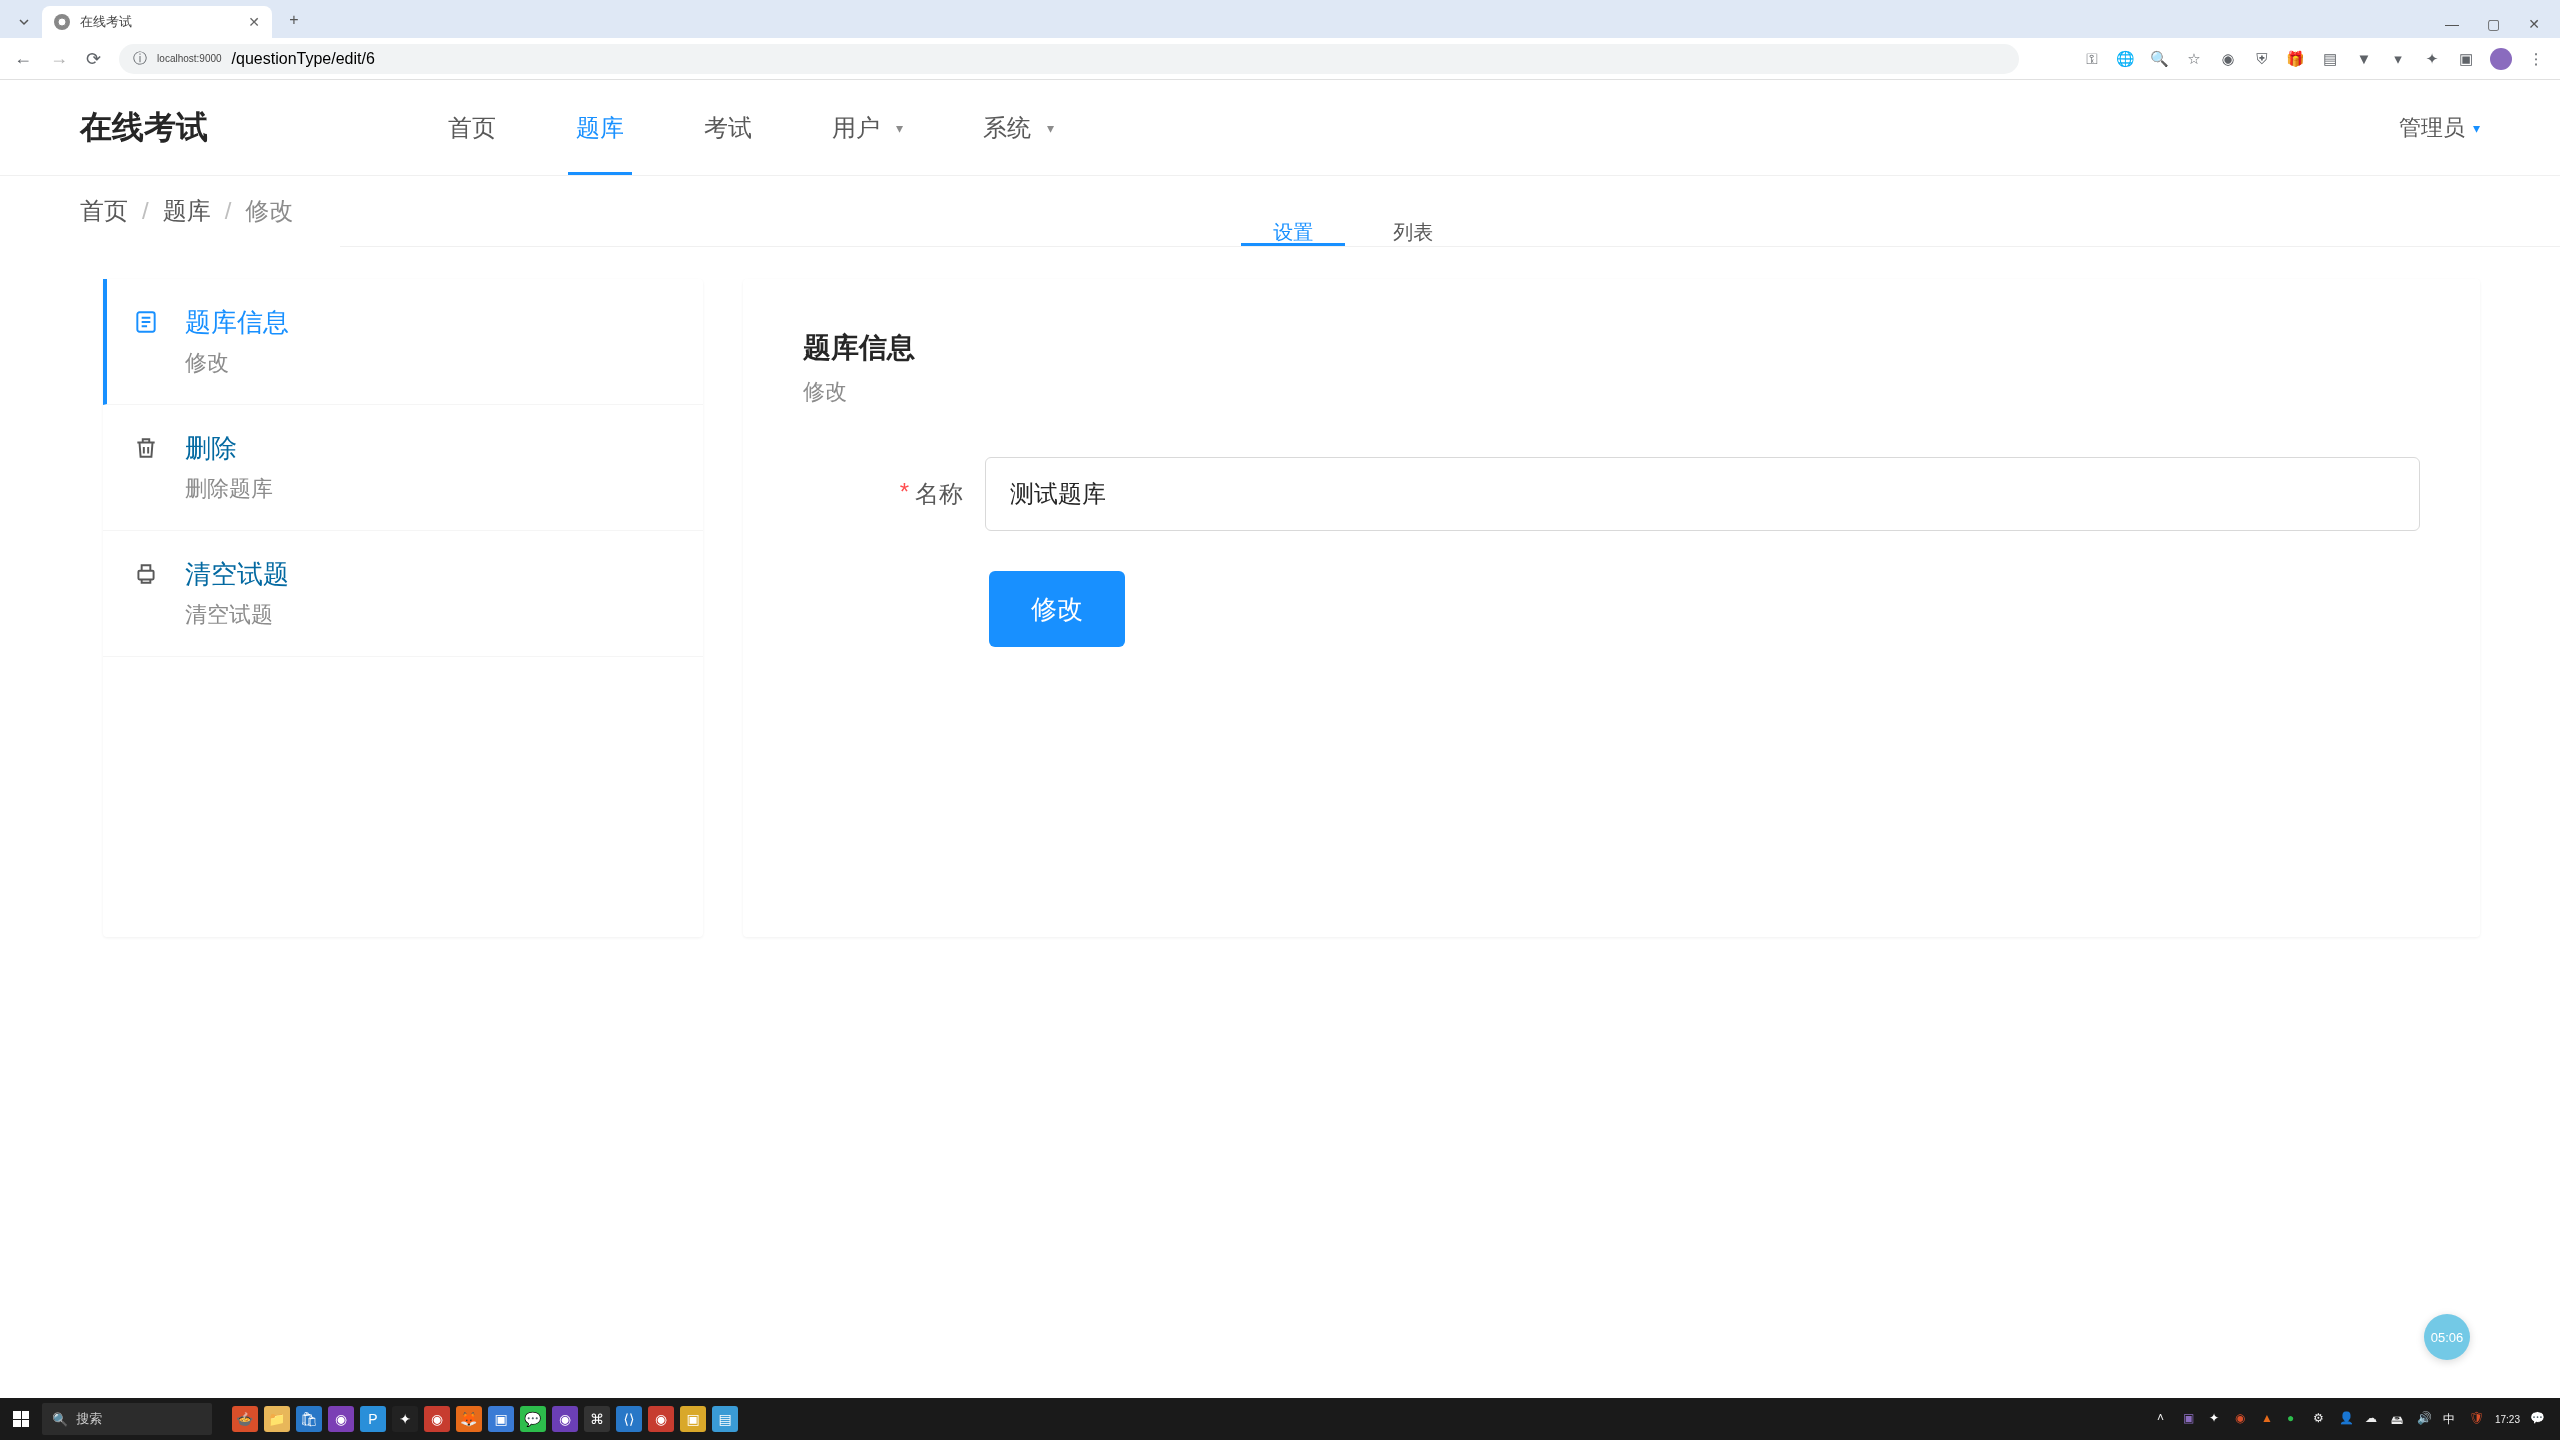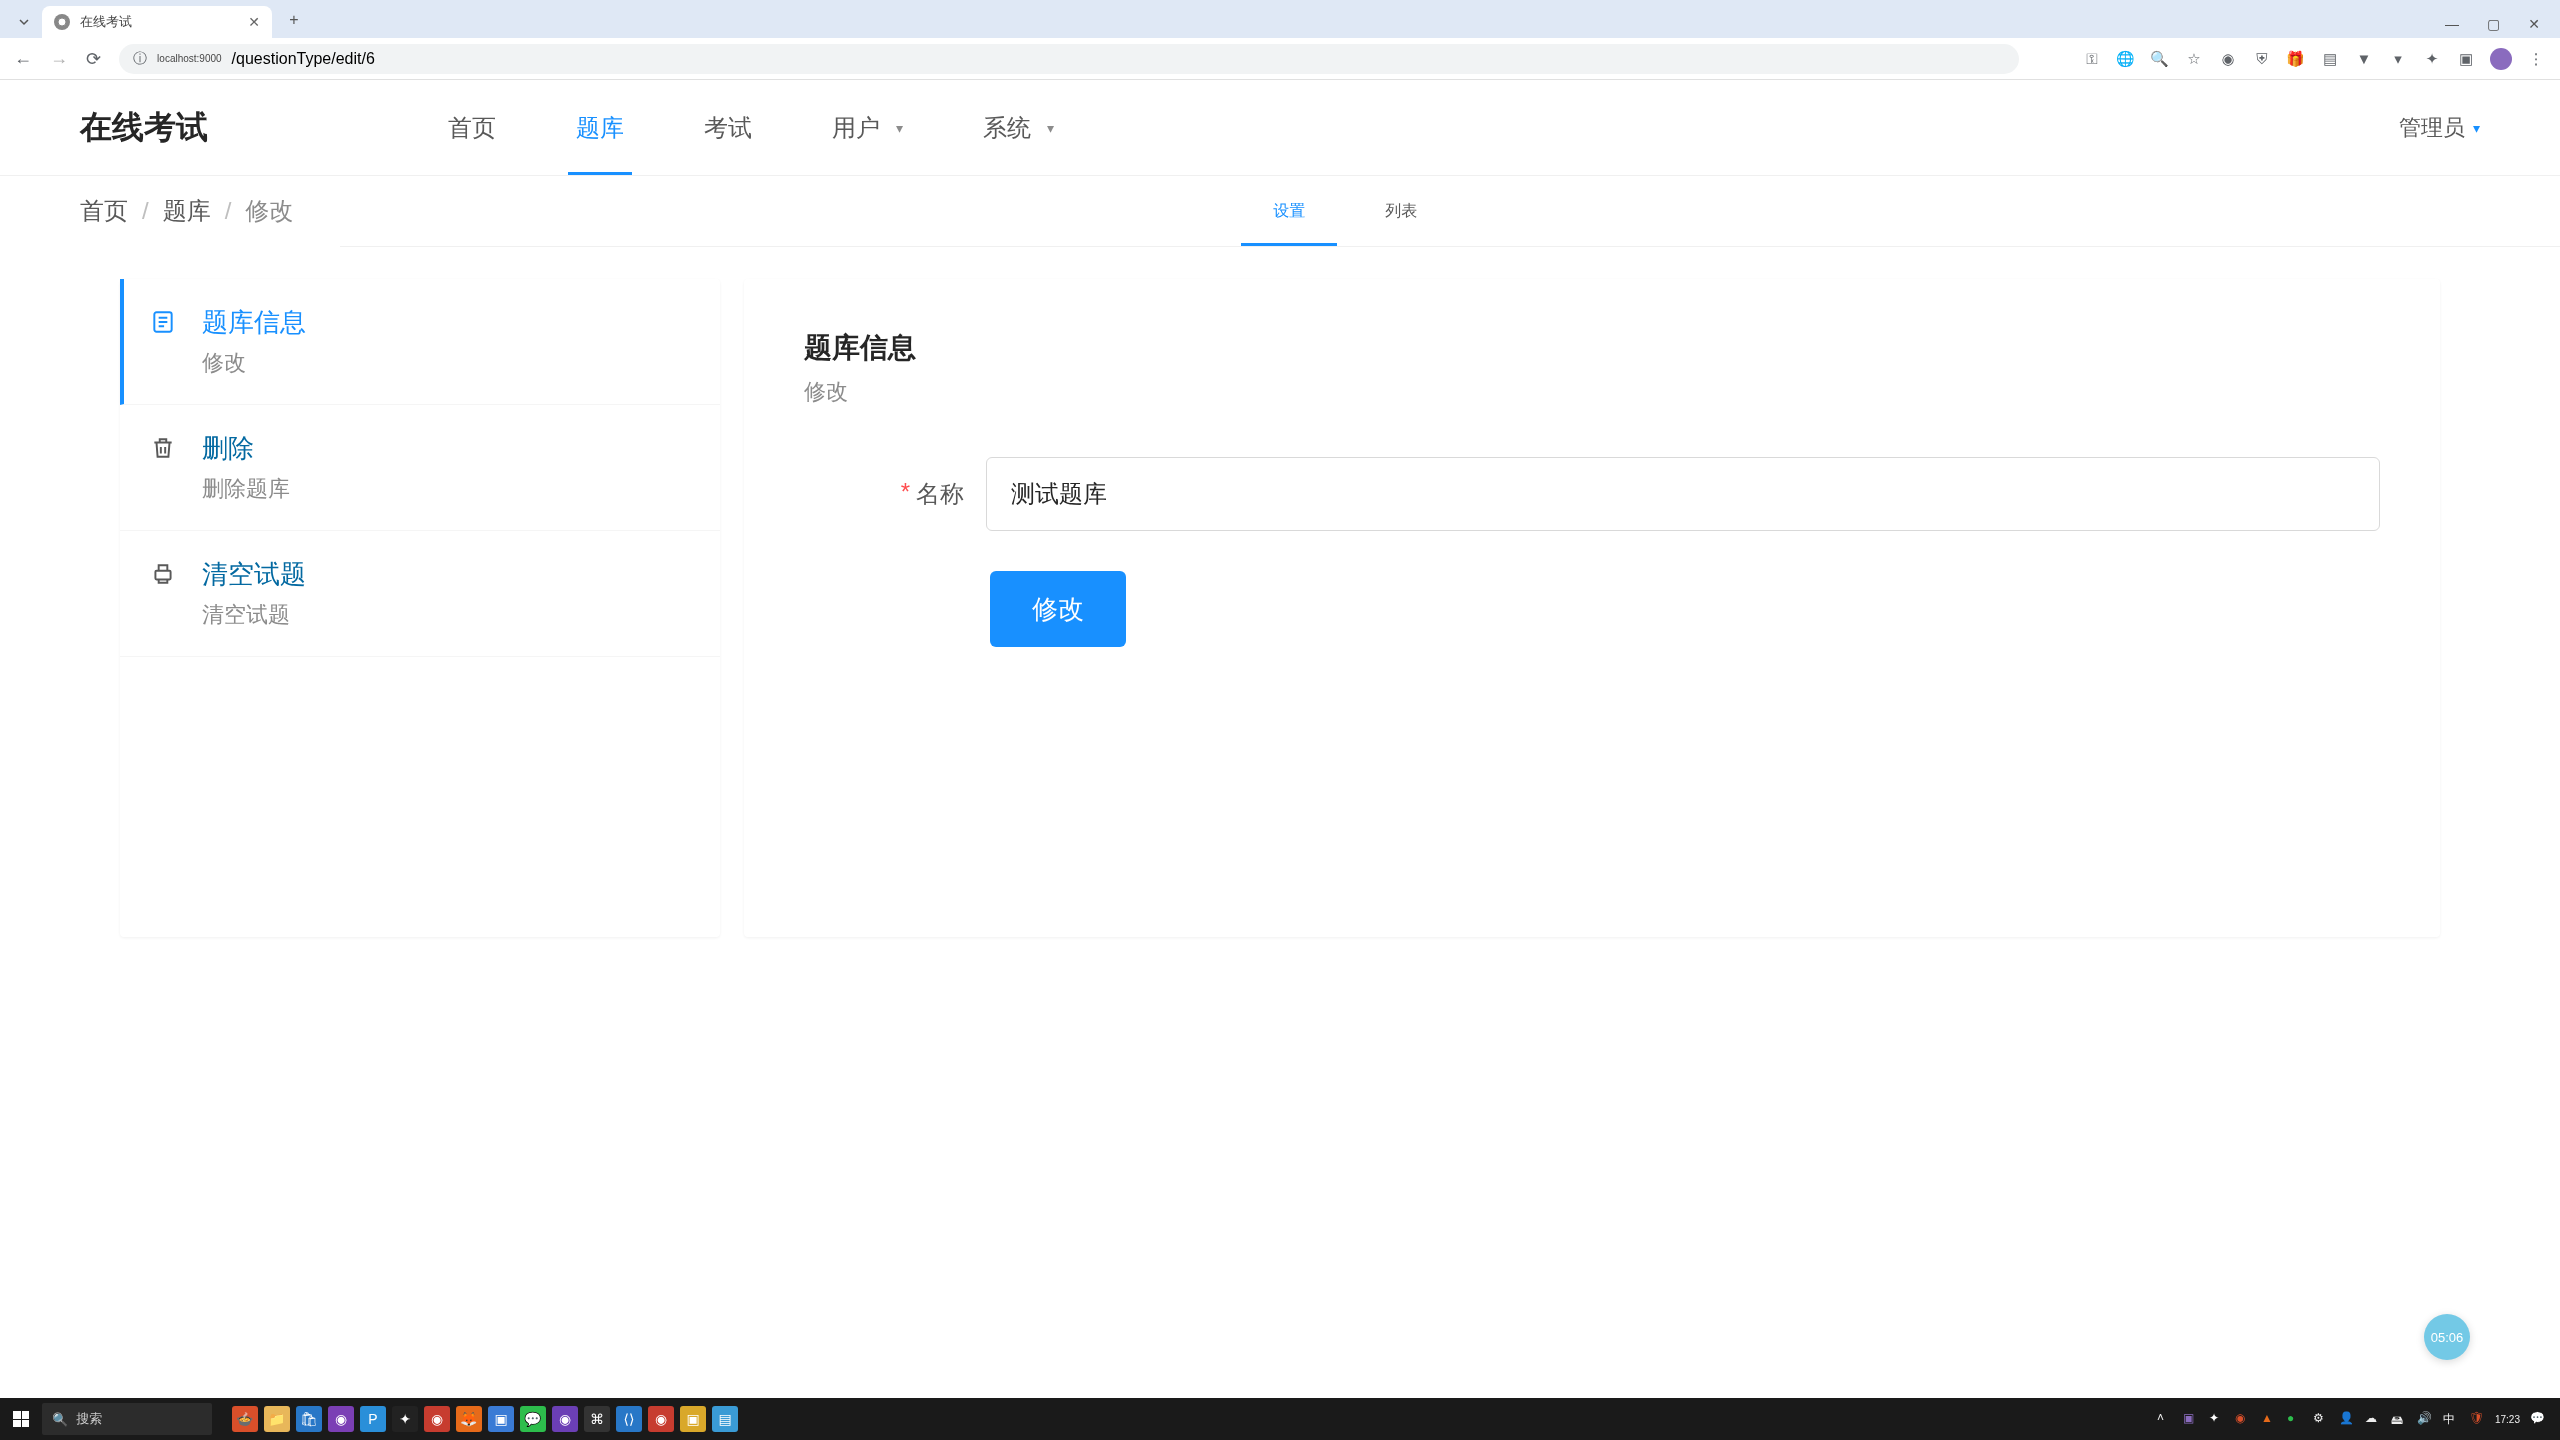--- a/index.html
+++ b/index.html
@@ -38,27 +38,27 @@
     .main-nav-item .chev { font-size: 14px; color: #8c8c8c; }
     .user-dropdown { margin-left: auto; display: flex; align-items: center; gap: 8px; font-size: 22px; color: #595959; }
     .user-dropdown .chev-blue { color: #1890ff; font-size: 14px; }
 
     
     .sub-header { height: 70px; display: flex; align-items: center; padding: 0 80px; background: #fff; }
     .breadcrumb { display: flex; gap: 14px; font-size: 24px; color: #595959; align-items: center; }
     .breadcrumb .sep { color: #bfbfbf; }
     .breadcrumb .crumb.last { color: #8c8c8c; }
     .subtabs { display: flex; margin-left: 940px; height: 100%; }
-    .subtab { padding: 0 40px; display: flex; align-items: center; font-size: 16px; color: #595959; position: relative; }
+    .subtab { padding: 0 40px; display: flex; align-items: flex-end; font-size: 20px; color: #595959; position: relative; }
     .subtab.active { color: #1890ff; }
     .subtab.active::after { content: ""; position: absolute; bottom: 0; left: 8px; right: 8px; height: 3px; background: #1890ff; }
     .sub-header-hr { height: 1px; background: #f0f0f0; margin-left: 340px; }
 
     
-    .content-wrap { display: flex; padding: 32px 120px; gap: 24px; }
+    .content-wrap { display: flex; padding: 32px 80px; gap: 40px; margin-left: 23px; }
     .sidebar { width: 600px; background: #fff; border-radius: 4px; box-shadow: 0 1px 3px rgba(0,0,0,0.06); padding: 0; }
     .sidebar-item { display: flex; padding: 26px 30px; border-bottom: 1px solid #f5f5f5; gap: 24px; align-items: flex-start; position: relative; }
     .sidebar-item.active { border-left: 4px solid #1890ff; padding-left: 26px; }
     .sidebar-item .sb-icon { width: 28px; height: 28px; margin-top: 4px; color: #595959; }
     .sidebar-item.active .sb-icon { color: #1890ff; }
     .sidebar-item .sb-texts { display: flex; flex-direction: column; gap: 8px; }
     .sidebar-item .sb-title { font-size: 26px; color: #0369a1; font-weight: 500; }
     .sidebar-item.active .sb-title { color: #1890ff; }
     .sidebar-item .sb-desc { font-size: 22px; color: #8c8c8c; }
     .sidebar-spacer { height: 280px; }

